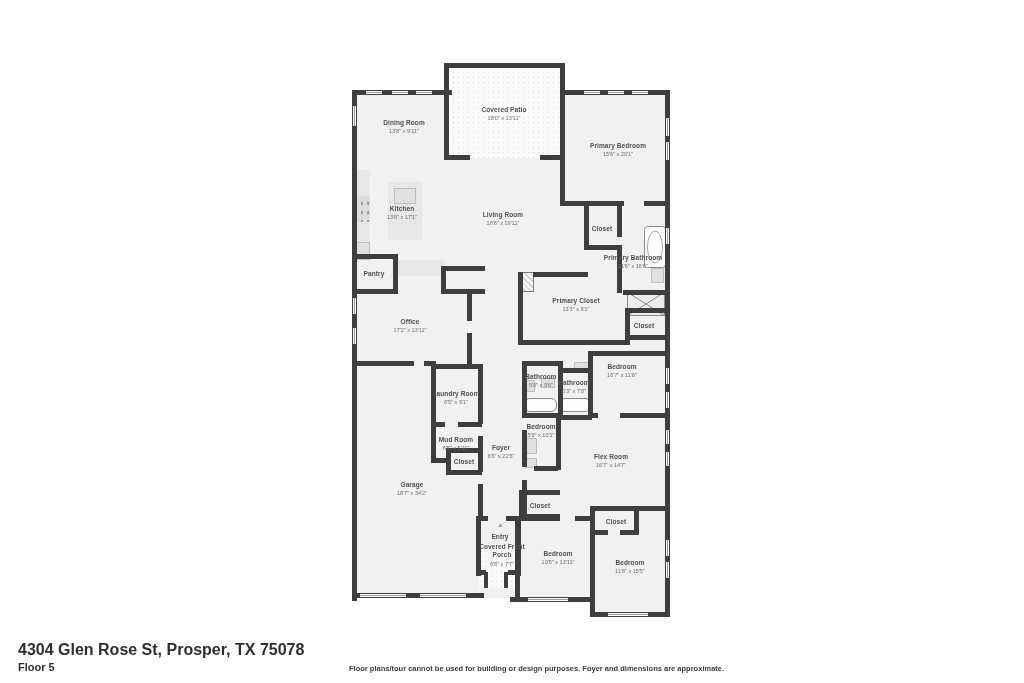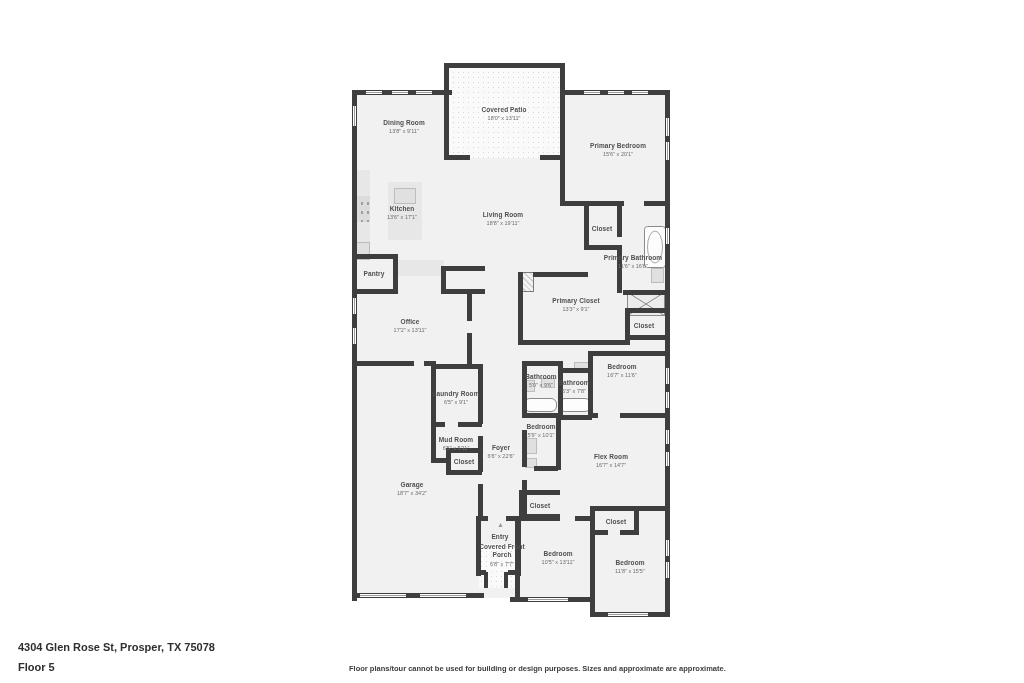--- a/index.html
+++ b/index.html
@@ -14,21 +14,21 @@
   .lbl.wrap{white-space:normal;width:46px;}
   .rn{display:block;font-size:6.5px;font-weight:700;color:#4f4f4f;letter-spacing:.1px;}
   .rd{display:block;font-size:5.5px;color:#6e6e6e;margin-top:1px;}
   .fx{position:absolute;}
   .counter{background:#e7e7e7;}
   .appliance{background:#e0e0e0;border:1px solid #bdbdbd;box-sizing:border-box;}
   .tubsm{background:#fdfdfd;border:1px solid #8a8a8a;border-radius:6px;box-sizing:border-box;}
   .hatch{background:repeating-linear-gradient(45deg,#cfcfcf 0 1px,#f3f3f3 1px 4px);border:1px solid #7a7a7a;box-sizing:border-box;}
   .cook{background:#dcdcdc;background-image:radial-gradient(#9f9f9f 1px, transparent 1.2px);background-size:6px 9px;background-position:2px 3px;}
   .tri{font-size:7px;color:#9a9a9a;line-height:1;}
-  .footer-address{position:absolute;left:18px;top:641px;font-size:11px;font-weight:700;color:#2e2e2e;}
+  .footer-address{position:absolute;left:18px;top:641px;font-size:16px;font-weight:700;color:#2e2e2e;}
   .footer-floor{position:absolute;left:18px;top:661px;font-size:11px;font-weight:700;color:#2e2e2e;}
   .footer-disclaimer{position:absolute;left:349px;top:664px;font-size:7.5px;font-weight:700;color:#3c3c3c;}
 </style>
 </head>
 <body>
 
 <div id="plan">
 
   <div class="fill" style="left:355px;top:93px;width:313px;height:505px;"></div>
   <div class="fill" style="left:594px;top:598px;width:72px;height:16px;"></div>
@@ -264,13 +264,13 @@
     <div class="winv" style="left: 666px; top: 430px; width: 3px; height: 14px; z-index: 3;"></div>
     <div class="winv" style="left: 666px; top: 452px; width: 3px; height: 14px; z-index: 3;"></div>
     <div class="winv" style="left: 666px; top: 540px; width: 3px; height: 16px; z-index: 3;"></div>
     <div class="winv" style="left: 666px; top: 562px; width: 3px; height: 16px; z-index: 3;"></div>
     <div class="winh" style="left: 528px; top: 598px; width: 40px; height: 3px; z-index: 3;"></div>
     <div class="winh" style="left: 608px; top: 613px; width: 40px; height: 3px; z-index: 3;"></div>
   </div>
 
 <div class="footer-address">4304 Glen Rose St, Prosper, TX 75078</div>
 <div class="footer-floor">Floor 5</div>
-<div class="footer-disclaimer">Floor plans/tour cannot be used for building or design purposes. Sizes and approximate are approximate.</div>
+<div class="footer-disclaimer">Floor plans/tour cannot be used for building or design purposes. Foyer and dimensions are approximate.</div>
 
 </body></html>

